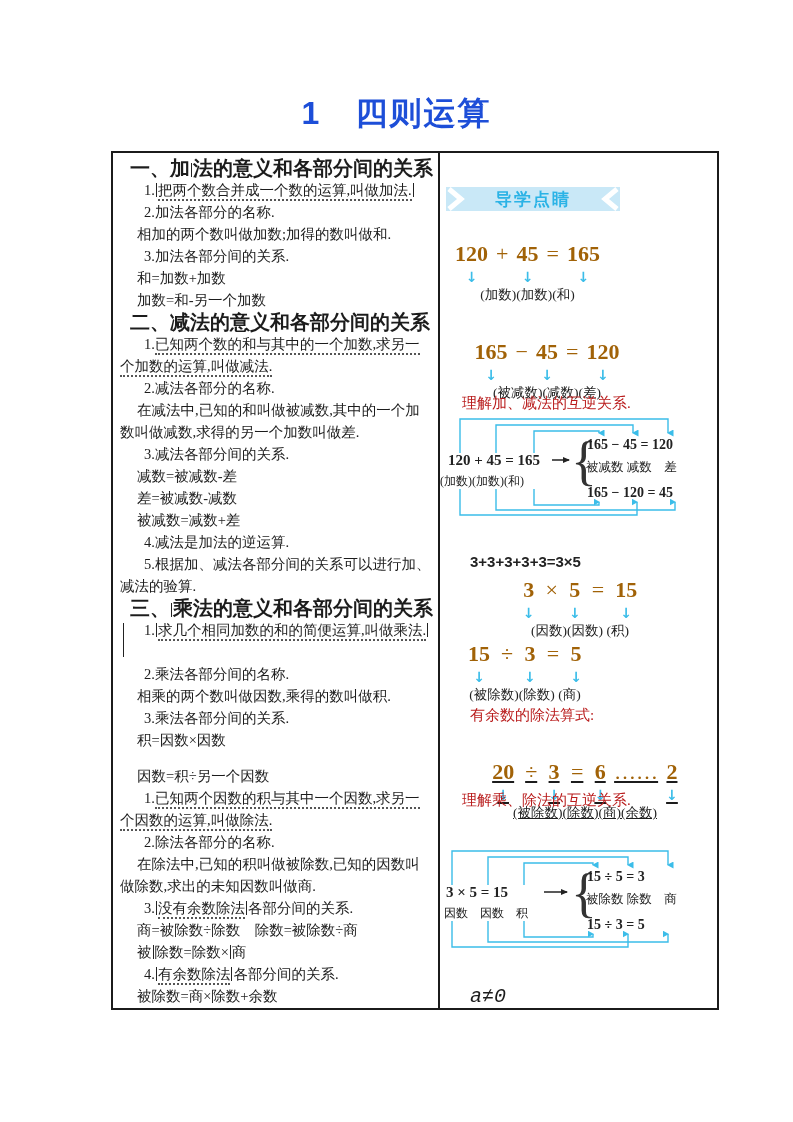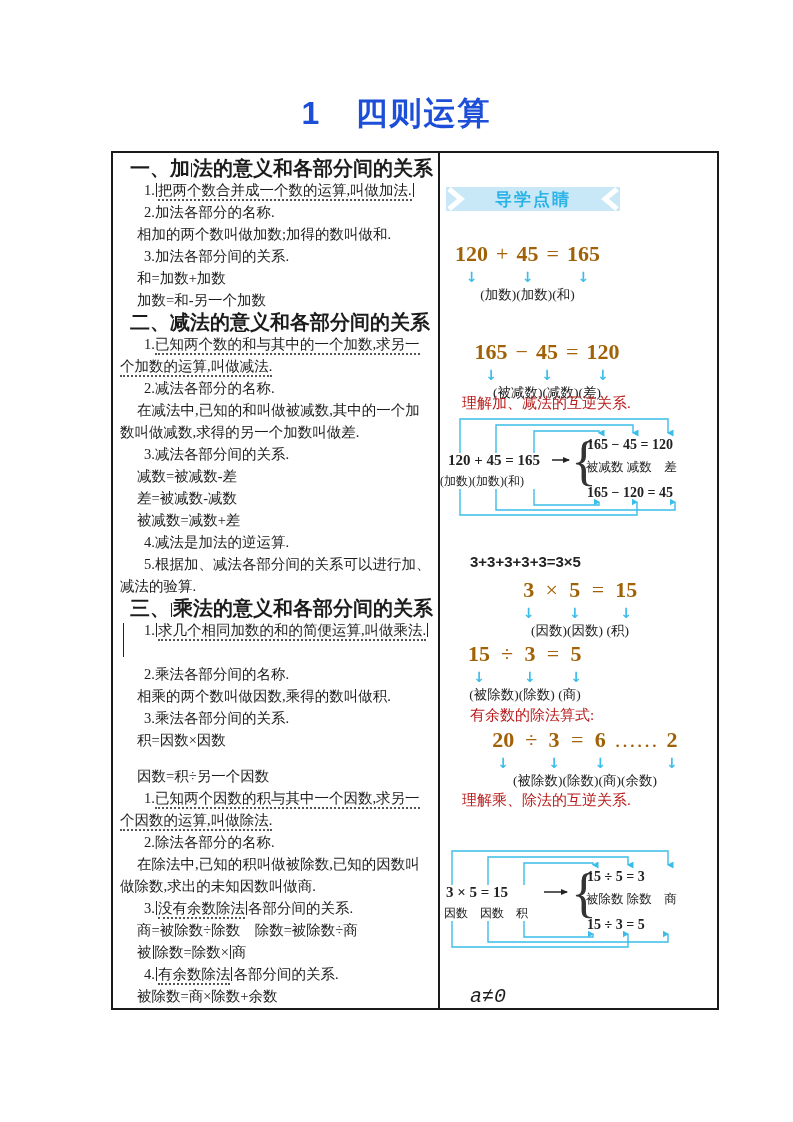--- a/index.html
+++ b/index.html
@@ -212,21 +212,21 @@
           <span class="t">5</span>
         <span class="arrow-cell" style="grid-column:1;"></span>
         <span class="arrow-cell" style="grid-column:3;"></span>
         <span class="arrow-cell" style="grid-column:5;"></span>
       </div>
       <div class="lbls">(被除数)(除数) (商)</div>
     </div>
 
     <div class="rtitle abs" style="top:534px; left:30px;margin-top:19px;">有余数的除法算式:</div>
 
-    <div class="eqblock abs" style="top:574px; left:30px; width:230px;">
+    <div class="eqblock abs" style="top:606px; left:30px; width:230px;text-decoration:underline;">
       <div class="eqrow">
         <span class="t">20</span>
           <span class="o ow">÷</span>
           <span class="t">3</span>
           <span class="o ow">=</span>
           <span class="t">6</span>
           <span class="o">……</span>
           <span class="t">2</span>
         <span class="arrow-cell" style="grid-column:1;"></span>
         <span class="arrow-cell" style="grid-column:3;"></span>

